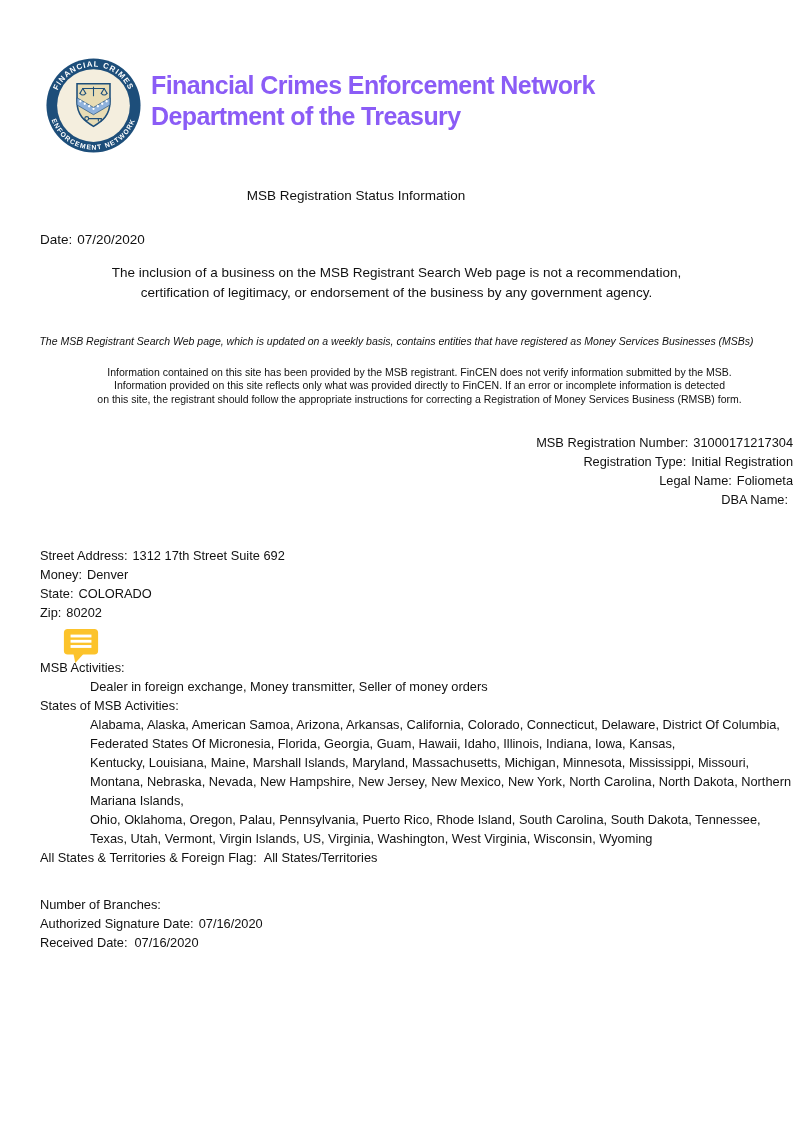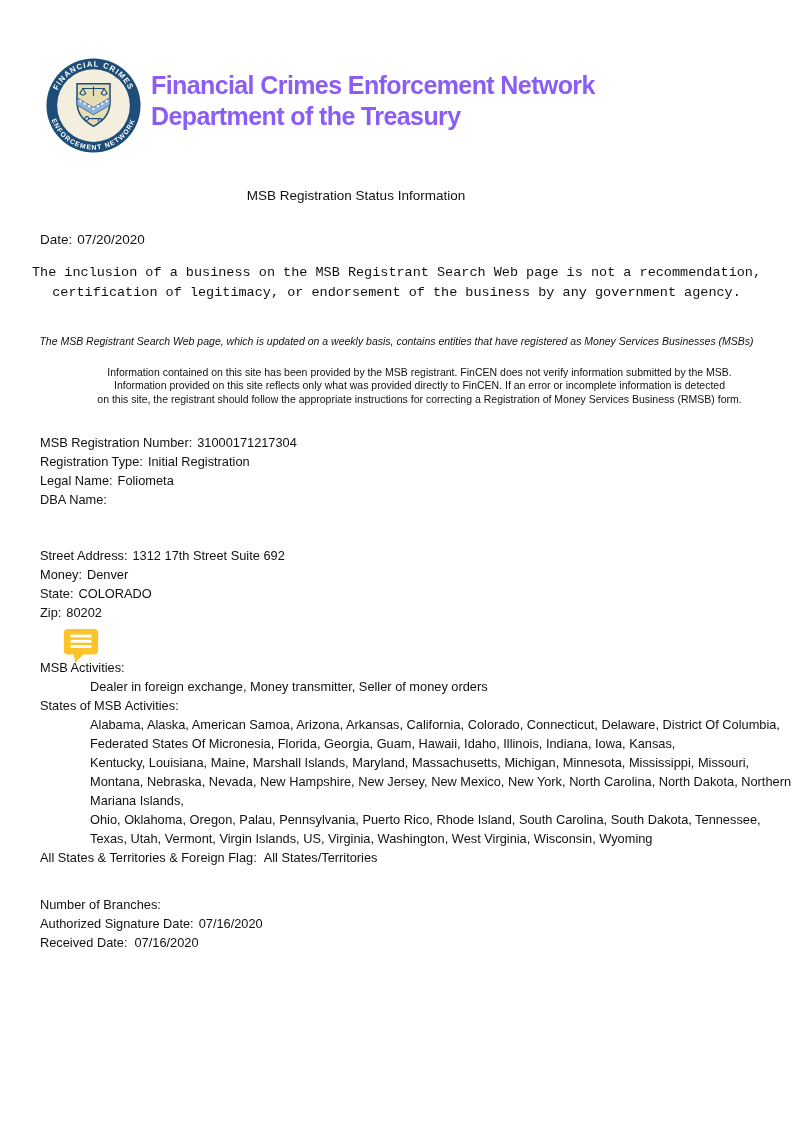--- a/index.html
+++ b/index.html
@@ -30,28 +30,28 @@
   .seal .dot{fill:#ffffff;}
   .seal .emblem{stroke:var(--color-seal-ring-navy);stroke-width:1.1;fill:none;stroke-linecap:round;}
   .masthead-text{margin-left:9px;padding-top:13px;font-weight:bold;font-size:25px;line-height:31px;letter-spacing:-0.6px;color:#8b5cf6;}
 
   
   .doc-title{margin:34px 0 0 0;width:712px;text-align:center;font-size:13.5px;font-weight:normal;}
   .date-row{margin:29px 0 0 40px;font-size:13.5px;}
   .date-row .value{margin-left:8px;text-align:center;}
 
   
-  .notice{margin-top:16px;text-align:center;font-size:13.5px;line-height:20px;font-family:Liberation Mono, monospace;}
+  .notice{margin-top:16px;text-align:center;font-size:13.5px;line-height:20px;}
   .fineprint{text-align:center;font-size:10.5px;line-height:13.2px;}
   .fp1{margin-top:32px;font-style:italic;}
   .fp2{margin-top:18px;padding-left:46px;}
 
   
   .details{margin-left:40px;font-size:12.8px;line-height:19px;}
-  .registration-block{margin-top:27px;}
+  .registration-block{margin-top:27px;text-align:right;}
   .address-block{margin-top:37px;}
   .row .value{margin-left:5px;}
   .row .value.gap2{margin-left:7px;}
   .indent{padding-left:50px;}
 
   
   .comment-icon{display:block;margin:5px 0 -7px 62px;width:38px;height:38px;}
   .comment-icon .bubble{fill:var(--color-accent-yellow);}
   .comment-icon .bar{fill:#ffffff;}
 

